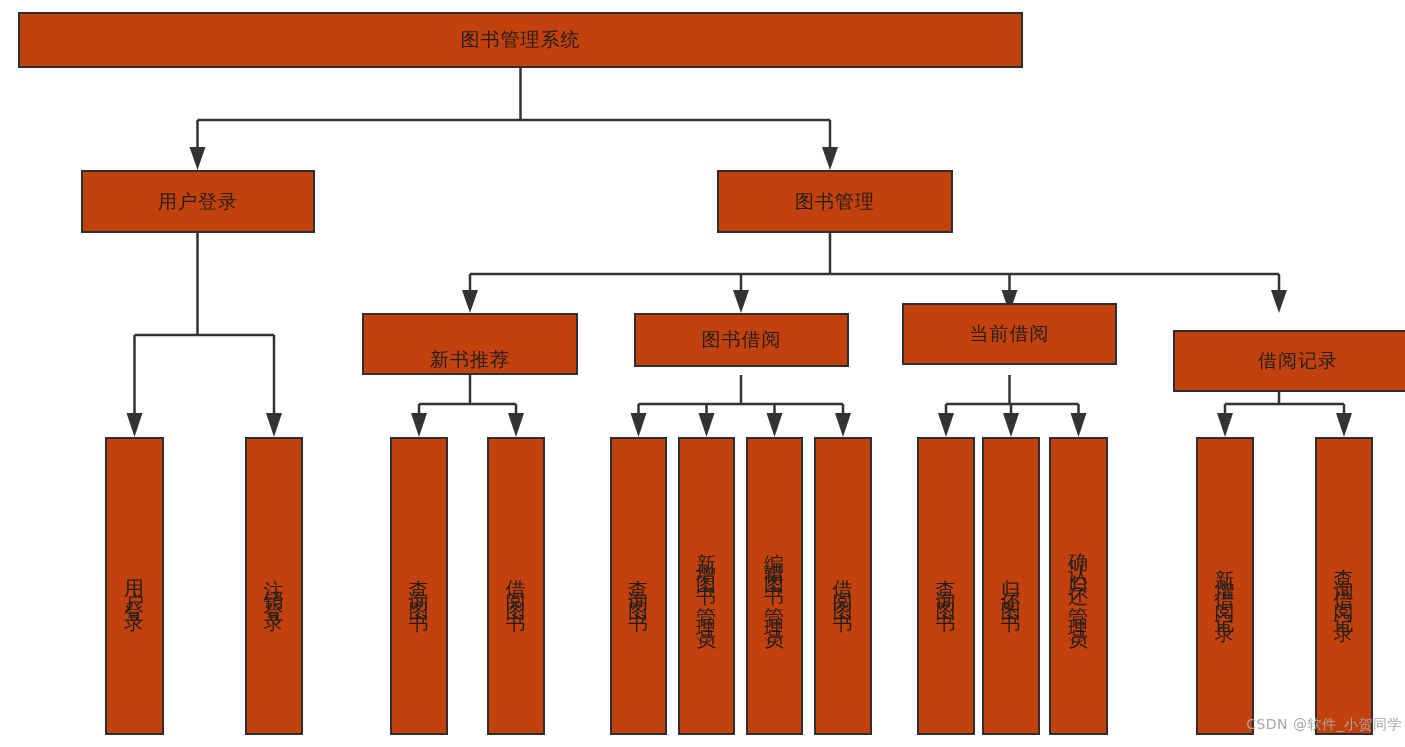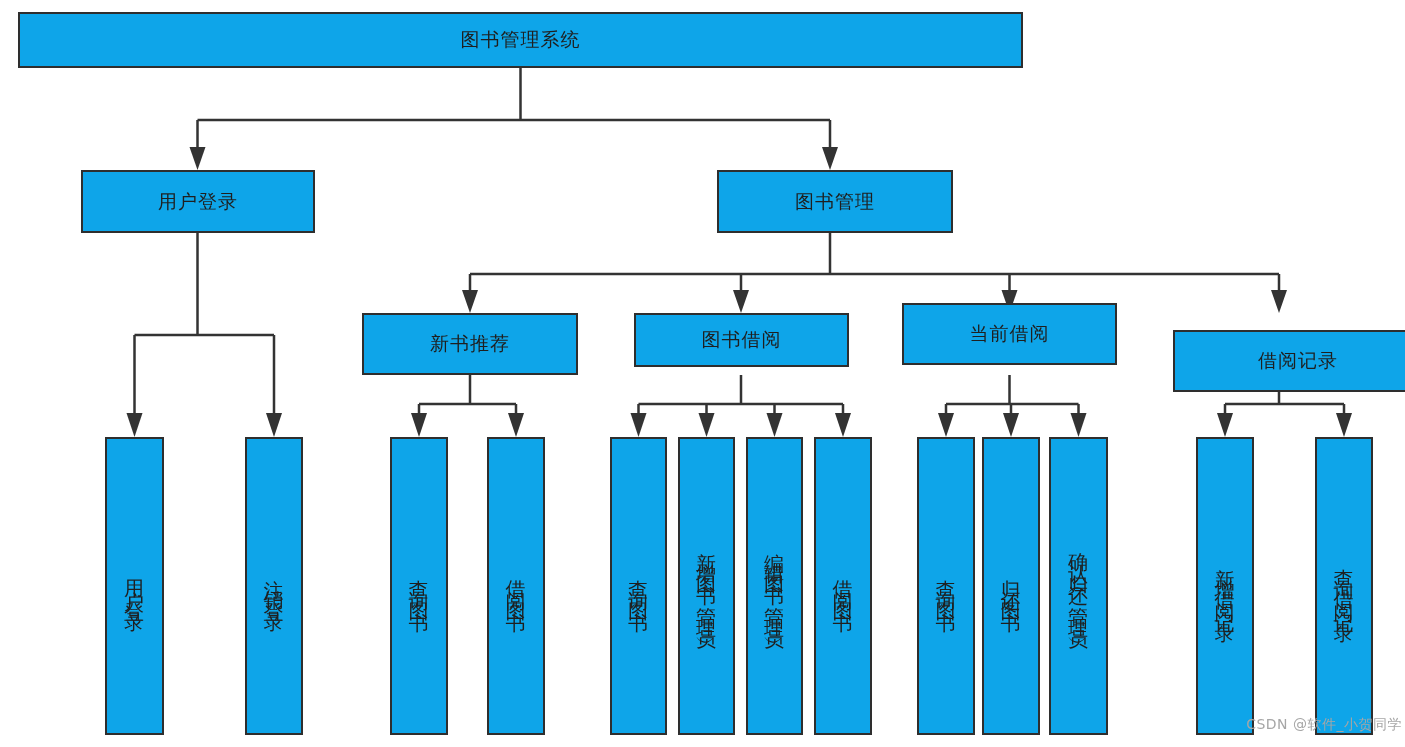--- a/index.html
+++ b/index.html
@@ -17,21 +17,21 @@
   .wires {
     position: absolute;
     left: 0; top: 0;
     width: 1405px; height: 747px;
     z-index: 1;
   }
   .node {
     position: absolute;
     box-sizing: border-box;
     border: 2.5px solid #2e2e2e;
-    background: #0ea5e9;
+    background: #c2410c;
     display: flex;
     align-items: center;
     justify-content: center;
     z-index: 2;
     color: #1f1f1f;
     font-size: 19px;
     letter-spacing: 1px;
   }
   .node .vtext {
     writing-mode: vertical-rl;
@@ -108,21 +108,21 @@
     <span>图书管理系统</span>
   </div>
 
   <div class="node" style="left:81px; top:170px; width:234px; height:63px;">
     <span>用户登录</span>
   </div>
   <div class="node" style="left:717px; top:170px; width:236px; height:63px;">
     <span>图书管理</span>
   </div>
 
-  <div class="node" style="left:362px; top:313px; width:216px; height:62px;">
+  <div class="node" style="left:362px; top:313px; width:216px; height:62px;align-items:flex-end;">
     <span>新书推荐</span>
   </div>
   <div class="node" style="left:634px; top:313px; width:215px; height:54px;">
     <span>图书借阅</span>
   </div>
   <div class="node" style="left:902px; top:303px; width:215px; height:62px;">
     <span>当前借阅</span>
   </div>
   <div class="node" style="left:1173px; top:330px; width:250px; height:62px;">
     <span>借阅记录</span>

